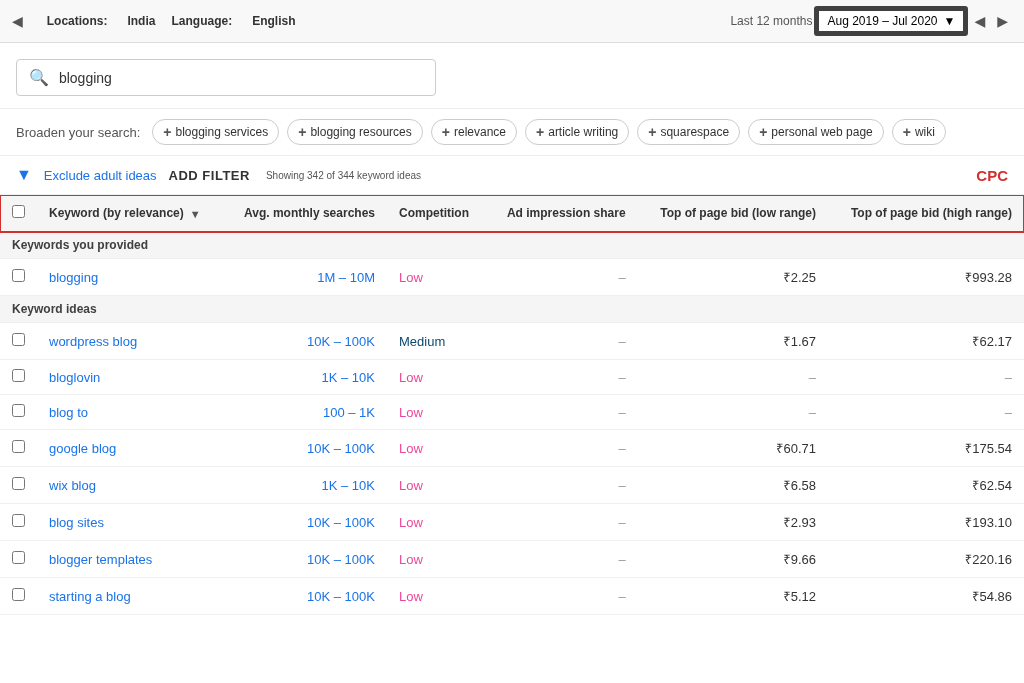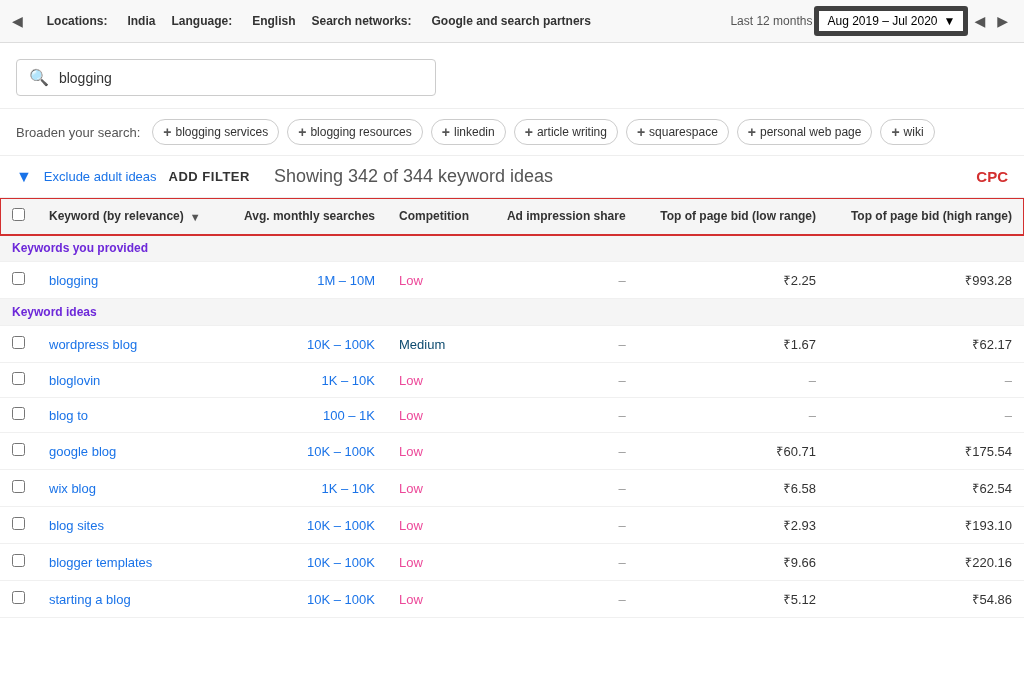--- a/index.html
+++ b/index.html
@@ -109,23 +109,23 @@
       cursor: pointer;
     }
     .add-filter {
       font-size: 13px;
       font-weight: 700;
       color: #333;
       cursor: pointer;
       letter-spacing: 0.5px;
     }
     .showing-text {
-      font-size: 18px;
+      font-size: 10px;
       color: #555;
-      margin-left: 12px;
+      margin-left: 4px;
     }
     .cpc-label {
       margin-left: auto;
       color: #d32f2f;
       font-weight: 700;
       font-size: 15px;
     }
 
     
     .table-wrapper {
@@ -164,21 +164,21 @@
       padding: 9px 12px;
       font-size: 13px;
       color: #333;
     }
     tbody td.right { text-align: right; }
 
     .section-header td {
       background: #f5f5f5;
       font-size: 12px;
       font-weight: 600;
-      color: #6d28d9;
+      color: #404040;
       padding: 6px 12px;
     }
 
     .keyword-link {
       color: #1a73e8;
       text-decoration: none;
       cursor: pointer;
     }
 
     .competition-low { color: #ec4899; }
@@ -208,24 +208,20 @@
 
 <div class="top-bar">
   <span class="back-arrow">◀</span>
   <div class="top-bar-item">
     <span>Locations:</span>
     <span>India</span>
   </div>
   <div class="top-bar-item">
     <span>Language:</span>
     <span>English</span>
-  </div>
-  <div class="top-bar-item">
-    <span>Search networks:</span>
-    <span>Google and search partners</span>
   </div>
   <div class="date-range">
     <span>Last 12 months</span>
     <button class="date-btn">
       <span>Aug 2019 – Jul 2020</span>
       <span>▼</span>
     </button>
     <div class="nav-arrows">
       <span class="nav-arrow">◀</span>
       <span class="nav-arrow">▶</span>
@@ -245,21 +241,21 @@
   <div class="suggestion-chip">
     <span class="chip-plus">+</span>
     <span>blogging services</span>
   </div>
   <div class="suggestion-chip">
     <span class="chip-plus">+</span>
     <span>blogging resources</span>
   </div>
   <div class="suggestion-chip">
     <span class="chip-plus">+</span>
-    <span>linkedin</span>
+    <span>relevance</span>
   </div>
   <div class="suggestion-chip">
     <span class="chip-plus">+</span>
     <span>article writing</span>
   </div>
   <div class="suggestion-chip">
     <span class="chip-plus">+</span>
     <span>squarespace</span>
   </div>
   <div class="suggestion-chip">

